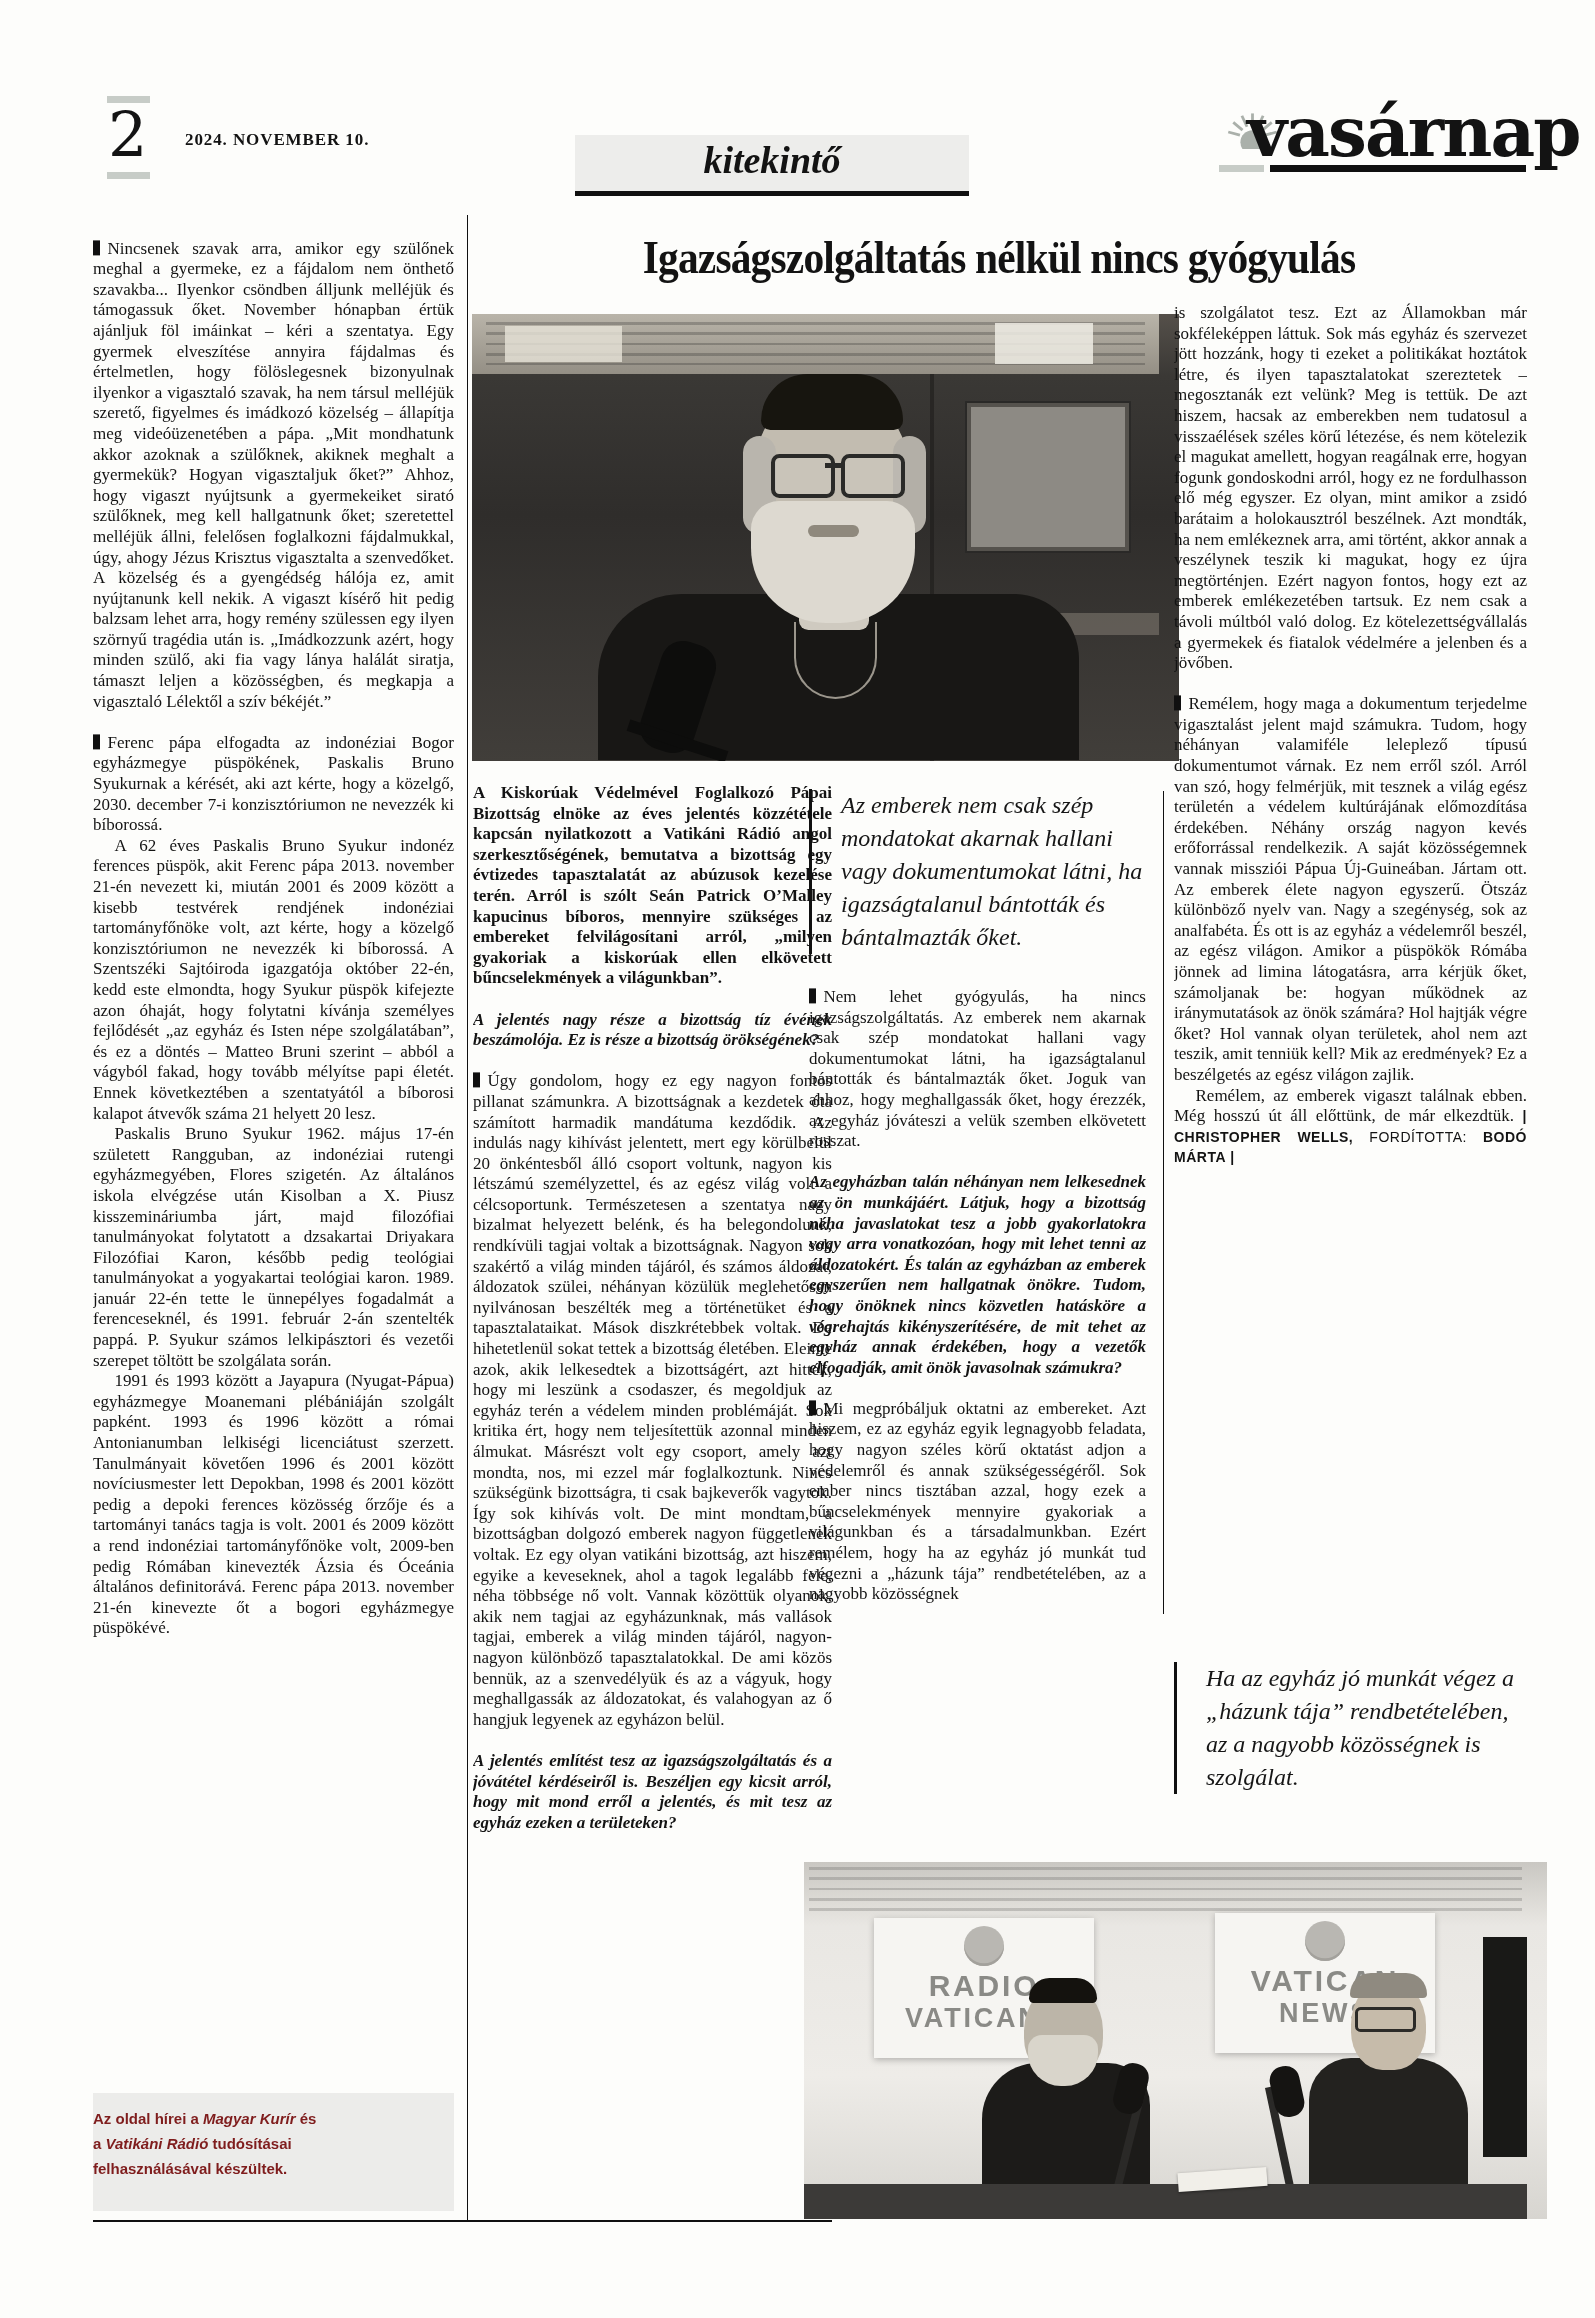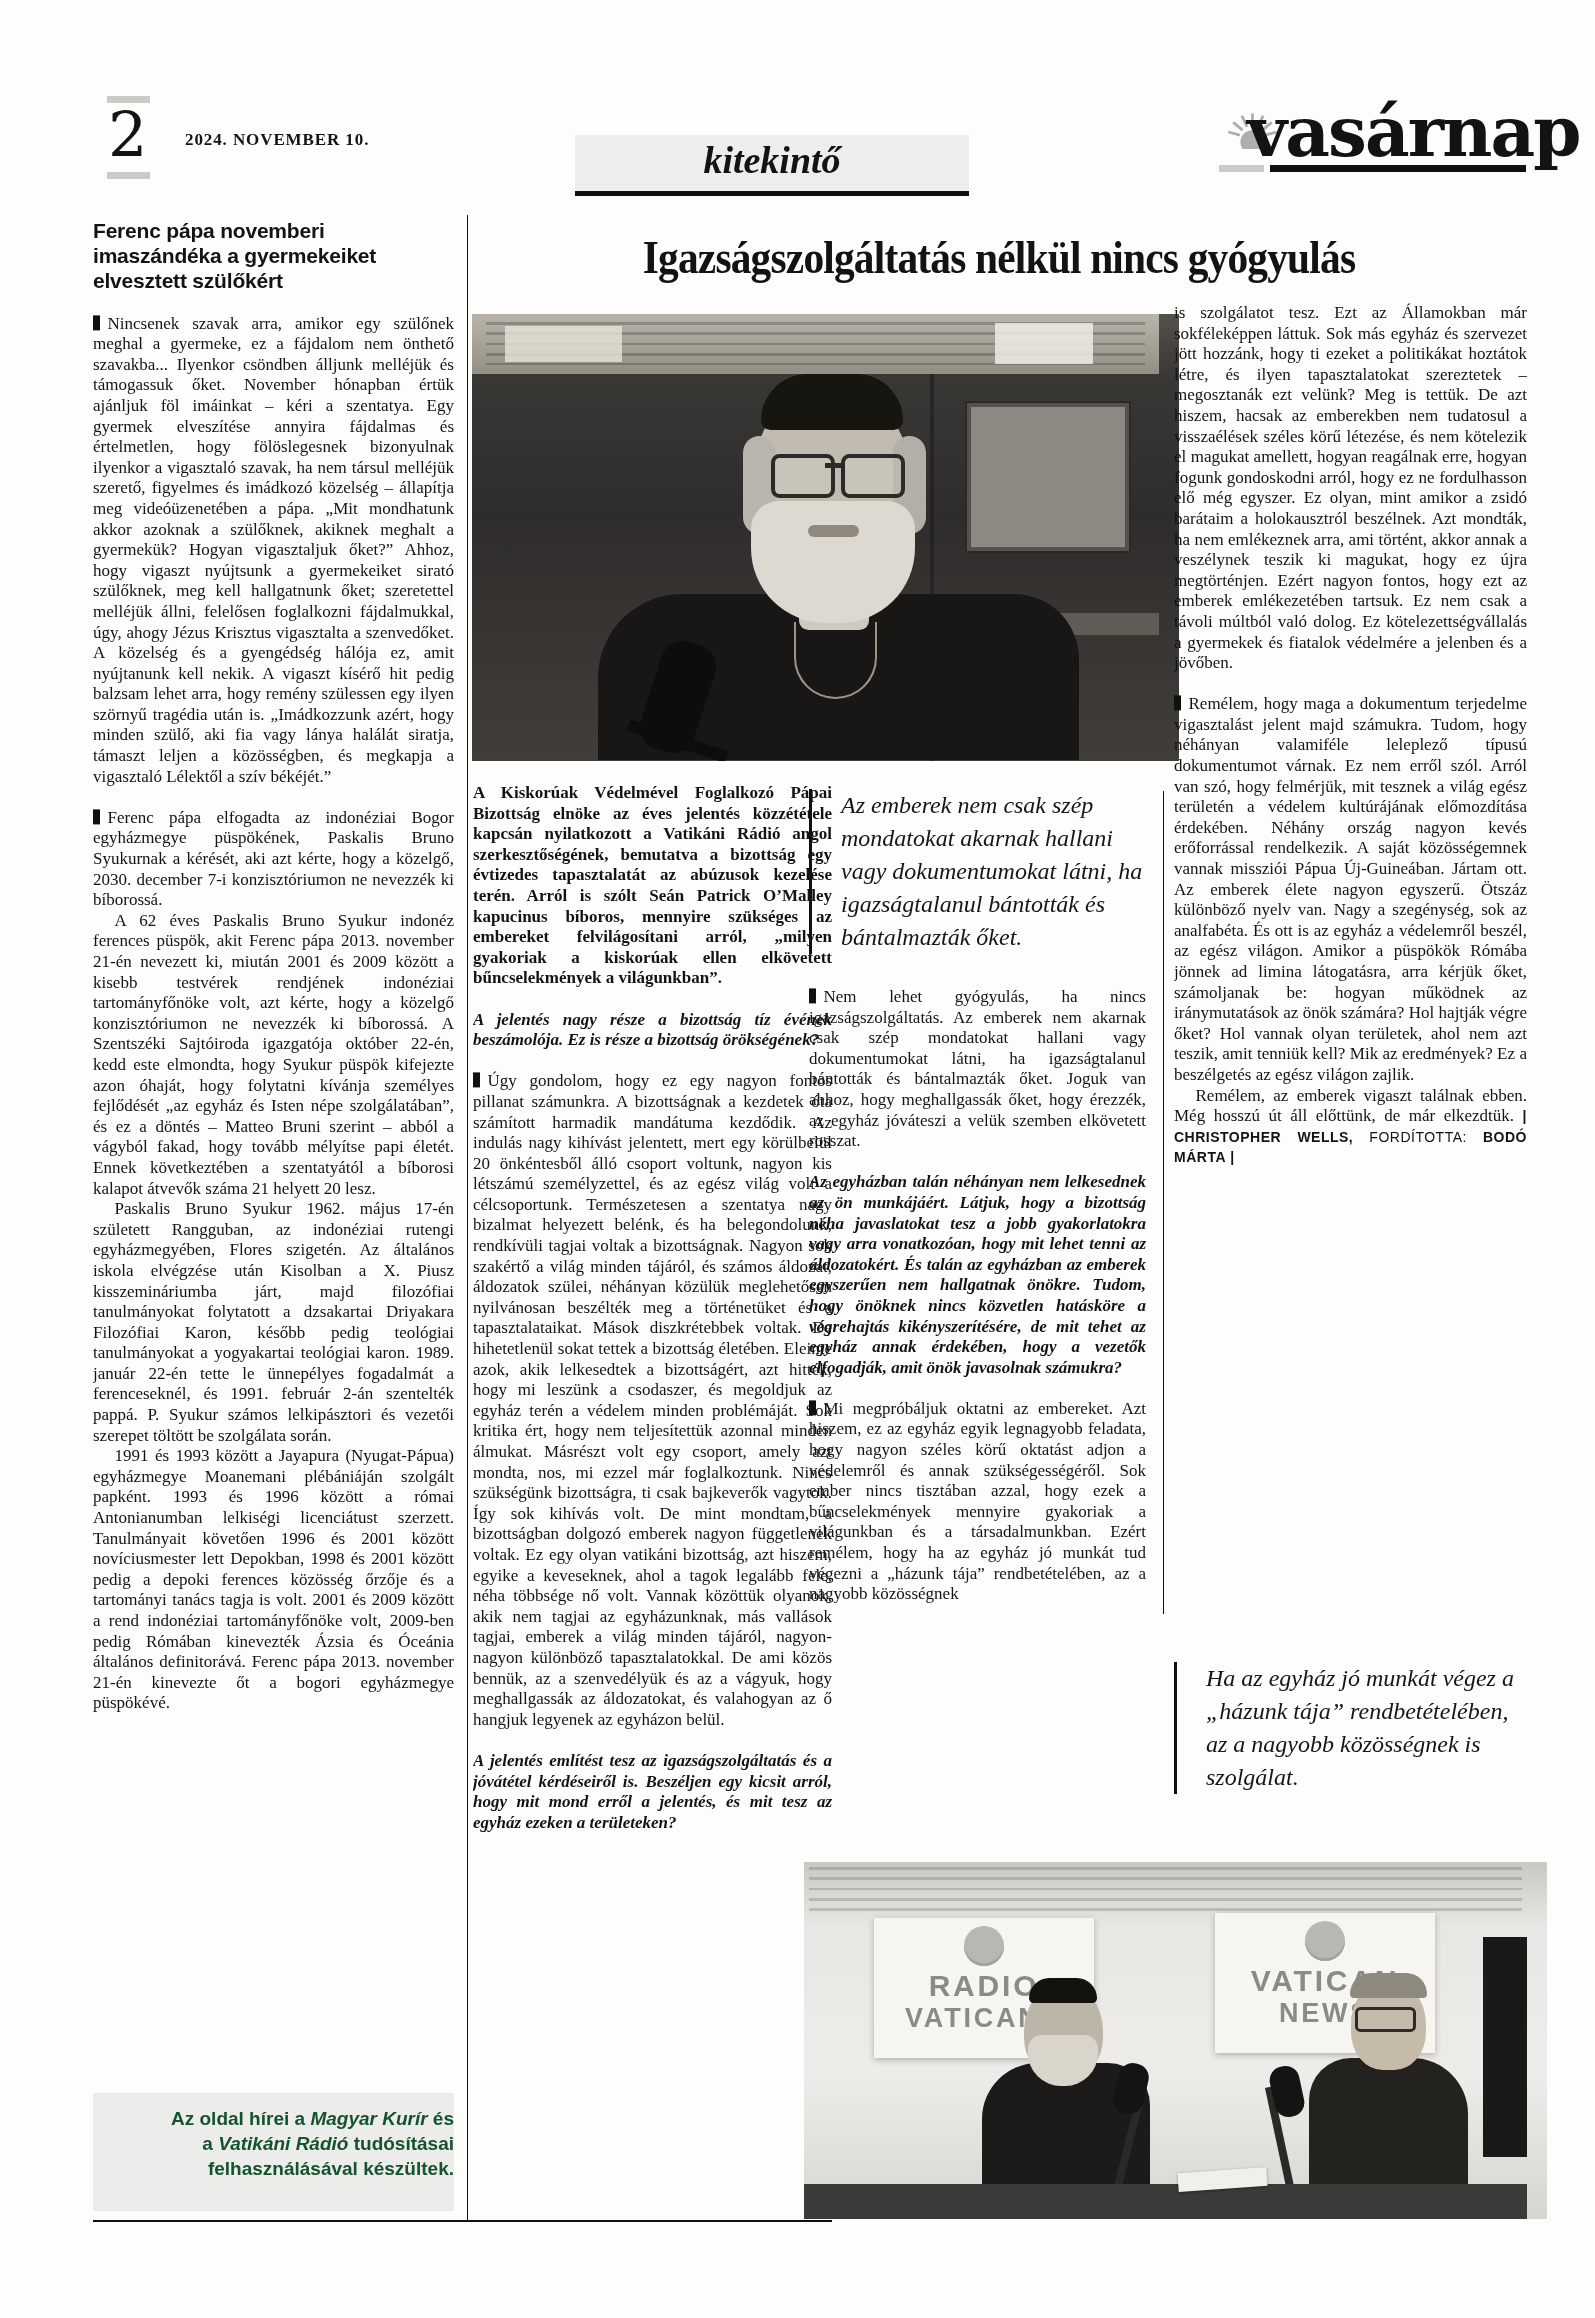--- a/index.html
+++ b/index.html
@@ -26,22 +26,22 @@
   .lead{font-weight:bold;}
   .q{font-weight:bold;font-style:italic;}
   .mk{display:inline-block;width:7px;height:15px;background:#101010;margin-right:7.5px;transform:translateY(1.4px);}
   .h-sans{font-family:"Liberation Sans",sans-serif;font-weight:bold;font-size:21px;line-height:25px;letter-spacing:-0.2px;margin:0;}
   .headline{font-family:"Liberation Serif",serif;font-weight:bold;font-size:46px;line-height:1.1;
             text-align:center;letter-spacing:-0.9px;transform:scaleX(.9);transform-origin:center;white-space:nowrap;}
   .pq{font-family:"Liberation Serif",serif;font-style:italic;font-size:24px;line-height:33px;
       border-left:3.7px solid #101010;padding-left:29px;color:#161616;}
   .byl-b{font-family:"Liberation Sans",sans-serif;font-weight:bold;font-size:14px;letter-spacing:0.5px;}
   .byl-n{font-family:"Liberation Sans",sans-serif;font-size:14px;letter-spacing:0.5px;}
-  .footbox{background:#ececea;text-align:right;font-family:"Liberation Sans",sans-serif;
-           font-weight:bold;font-size:19px;line-height:25px;color:#14532d;}
+  .footbox{background:#ececea;text-align:left;font-family:"Liberation Sans",sans-serif;
+           font-weight:bold;font-size:15px;line-height:25px;color:#7f1d1d;}
   .footbox .i{font-style:italic;}
   
   .photo{overflow:hidden;padding-left:20px;}
   .ph1{background:linear-gradient(180deg,#55504a 0%,#3a3835 14%,#2f2d2b 45%,#413e3a 100%);}
   .ph1-banner{background:linear-gradient(180deg,#b9b4a9,#948f85);}
   .txtnoise{background:repeating-linear-gradient(180deg,rgba(40,40,40,.55) 0 2.8px,rgba(0,0,0,0) 2.8px 10.3px);opacity:.5;}
   .screen{background:#8d8a84;border:4.7px solid #55524d;box-shadow:0 0 0 1.9px #2a2927;}
   .ph2{background:linear-gradient(180deg,#c9c7c2 0%,#e9e7e3 18%,#eeece8 60%,#d7d5d0 100%);}
   .sign{background:#f6f5f2;box-shadow:0 1.9px 6.5px rgba(0,0,0,.25);text-align:center;}
   .sign .t{font-family:"Liberation Sans",sans-serif;color:#8a8a86;font-weight:bold;letter-spacing:2.8px;}
@@ -80,21 +80,20 @@
   </svg>
   <div class="abs masthead" style="left:1247px;top:97px;">vasárnap</div>
   <div class="abs mast-ul-gray" style="left:1219px;top:165px;width:45px;height:6.5px;"></div>
   <div class="abs mast-ul-black" style="left:1270px;top:165px;width:256px;height:6.5px;"></div>
 
   <div class="abs vrule" style="left:467px;top:215px;height:2006px;"></div>
   <div class="abs vrule" style="left:1163px;top:791px;height:823px;width:0.9px;"></div>
   <div class="abs hrule" style="left:93px;top:2220px;width:739px;"></div>
 
   <div class="abs col" style="left:93px;top:218px;width:361px;height:1865px;">
-    <h2 class="h-sans">Ferenc pápa novemberi imaszándéka a gyermekeiket elvesztett szülőkért</h2>
     <p class="bt sp"><span class="mk"></span><span>Nincsenek szavak arra, amikor egy szülőnek meghal a gyermeke, ez a fájdalom nem önthető szavakba... Ilyenkor csöndben álljunk melléjük és támogassuk őket. November hónapban értük ajánljuk föl imáinkat – kéri a szentatya. Egy gyermek elveszítése annyira fájdalmas és értelmetlen, hogy fölöslegesnek bizonyulnak ilyenkor a vigasztaló szavak, ha nem társul melléjük szerető, figyelmes és imádkozó közelség – állapítja meg videóüzenetében a pápa. „Mit mondhatunk akkor azoknak a szülőknek, akiknek meghalt a gyermekük? Hogyan vigasztaljuk őket?” Ahhoz, hogy vigaszt nyújtsunk a gyermekeiket sirató szülőknek, meg kell hallgatnunk őket; szeretettel melléjük állni, felelősen foglalkozni fájdalmukkal, úgy, ahogy Jézus Krisztus vigasztalta a szenvedőket. A közelség és a gyengédség hálója ez, amit nyújtanunk kell nekik. A vigaszt kísérő hit pedig balzsam lehet arra, hogy remény szülessen egy ilyen szörnyű tragédia után is. „Imádkozzunk azért, hogy minden szülő, aki fia vagy lánya halálát siratja, támaszt leljen a közösségben, és megkapja a vigasztaló Lélektől a szív békéjét.”</span></p>
     <p class="bt sp"><span class="mk"></span><span>Ferenc pápa elfogadta az indonéziai Bogor egyházmegye püspökének, Paskalis Bruno Syukurnak a kérését, aki azt kérte, hogy a közelgő, 2030. december 7-i konzisztóriumon ne nevezzék ki bíborossá.</span></p>
     <p class="bt ind">A 62 éves Paskalis Bruno Syukur indonéz ferences püspök, akit Ferenc pápa 2013. november 21-én nevezett ki, miután 2001 és 2009 között a kisebb testvérek rendjének indonéziai tartományfőnöke volt, azt kérte, hogy a közelgő konzisztóriumon ne nevezzék ki bíborossá. A Szentszéki Sajtóiroda igazgatója október 22-én, kedd este elmondta, hogy Syukur püspök kifejezte azon óhaját, hogy folytatni kívánja személyes fejlődését „az egyház és Isten népe szolgálatában”, és ez a döntés – Matteo Bruni szerint – abból a vágyból fakad, hogy tovább mélyítse papi életét. Ennek következtében a szentatyától a bíborosi kalapot átvevők száma 21 helyett 20 lesz.</p>
     <p class="bt ind">Paskalis Bruno Syukur 1962. május 17-én született Rangguban, az indonéziai rutengi egyházmegyében, Flores szigetén. Az általános iskola elvégzése után Kisolban a X. Piusz kisszemináriumba járt, majd filozófiai tanulmányokat folytatott a dzsakartai Driyakara Filozófiai Karon, később pedig teológiai tanulmányokat a yogyakartai teológiai karon. 1989. január 22-én tette le ünnepélyes fogadalmát a ferenceseknél, és 1991. február 2-án szentelték pappá. P. Syukur számos lelkipásztori és vezetői szerepet töltött be szolgálata során.</p>
     <p class="bt ind">1991 és 1993 között a Jayapura (Nyugat-Pápua) egyházmegye Moanemani plébániáján szolgált papként. 1993 és 1996 között a római Antonianumban lelkiségi licenciátust szerzett. Tanulmányait követően 1996 és 2001 között novíciusmester lett Depokban, 1998 és 2001 között pedig a depoki ferences közösség őrzője és a tartományi tanács tagja is volt. 2001 és 2009 között a rend indonéziai tartományfőnöke volt, 2009-ben pedig Rómában kinevezték Ázsia és Óceánia általános definitorává. Ferenc pápa 2013. november 21-én kinevezte őt a bogori egyházmegye püspökévé.</p>
   </div>
 
   <div class="abs footbox" style="left:93px;top:2093px;width:361px;height:118px;padding-top:13px;box-sizing:border-box;">
     <div><span>Az oldal hírei a </span><span class="i">Magyar Kurír</span><span> és</span></div>
     <div><span>a </span><span class="i">Vatikáni Rádió</span><span> tudósításai</span></div>

